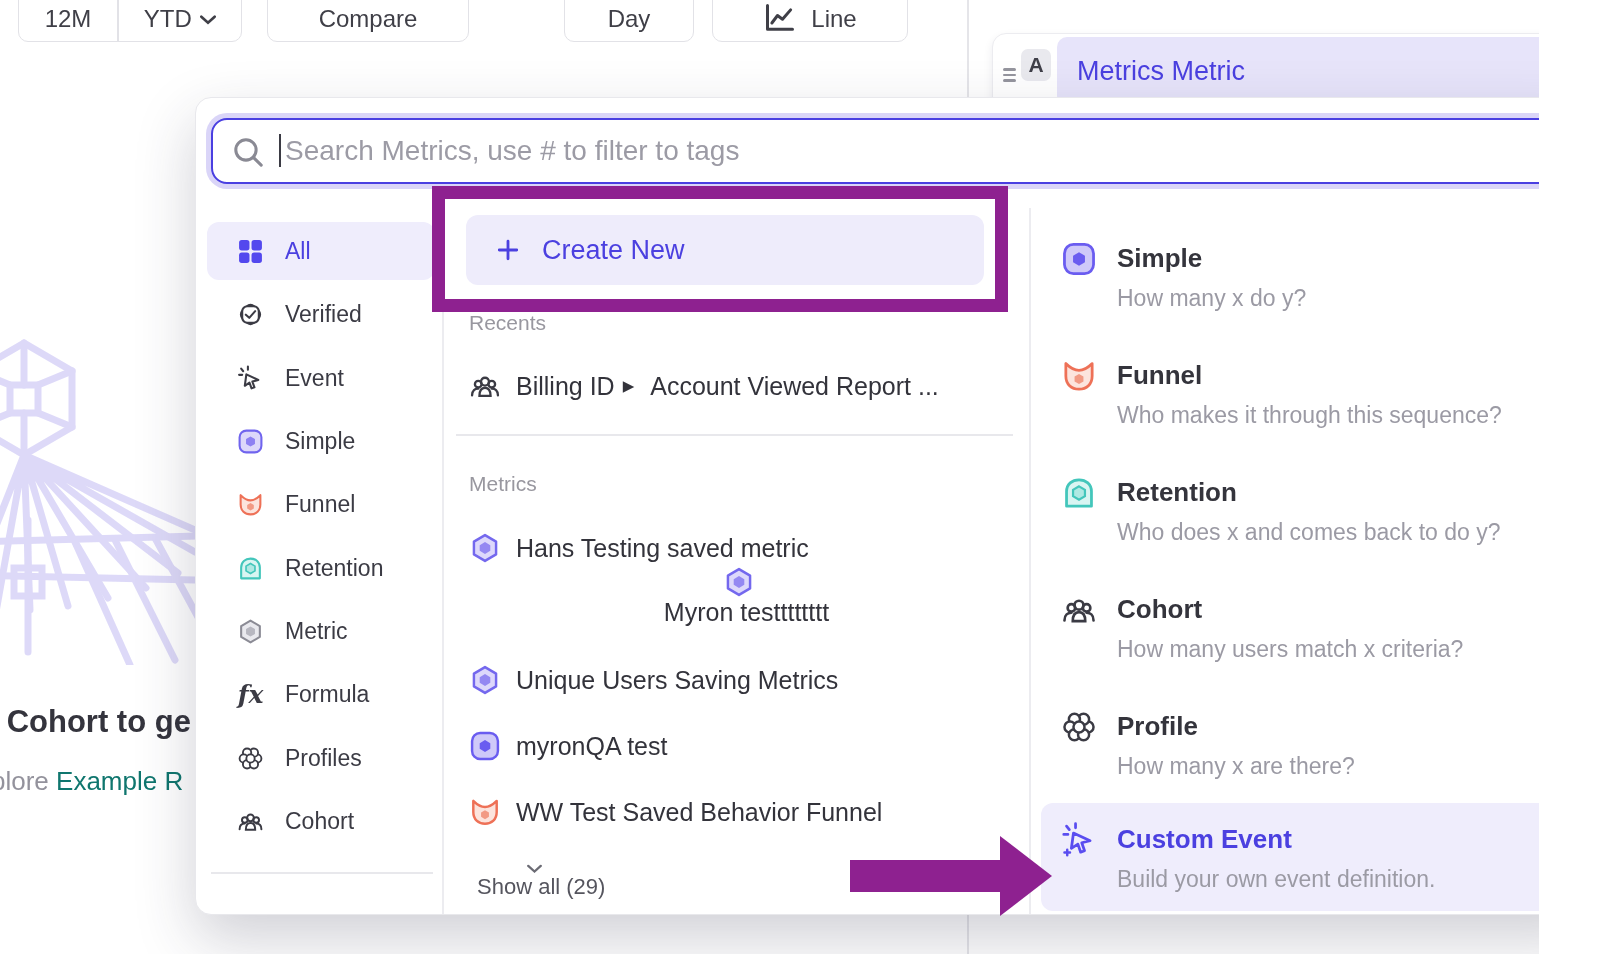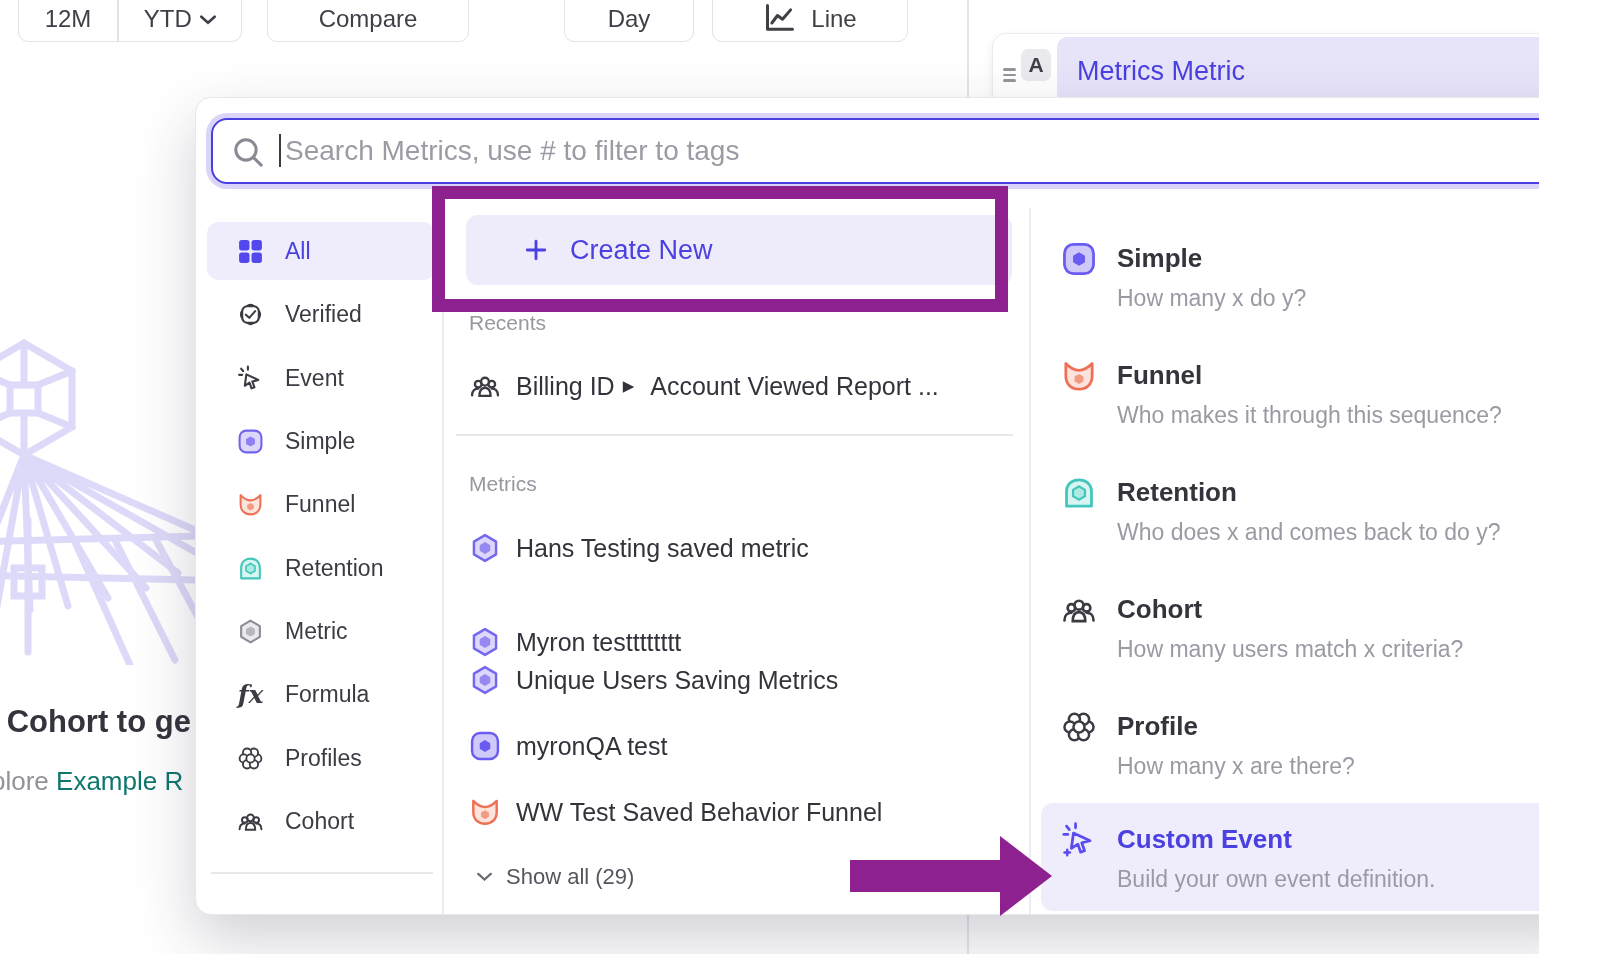--- a/index.html
+++ b/index.html
@@ -37,28 +37,28 @@
           font-family:"Liberation Sans",sans-serif;font-size:28px;color:#3b3b44;background:transparent;}
   .search input::placeholder{color:#9c9ba5;}
   .caret{position:absolute;left:66px;top:14px;width:2px;height:33px;background:#3b3b44;}
   .vdiv{position:absolute;top:110px;bottom:0;width:1.5px;background:#ececf0;}
   .siderow{position:absolute;left:24px;width:230px;height:56px;display:flex;align-items:center;}
   .siderow .ic{width:27px;height:27px;margin-left:17px;flex:none;display:flex;align-items:center;justify-content:center;}
   .siderow .lb{margin-left:21px;font-size:23px;font-weight:500;color:#3b3b44;white-space:nowrap;}
   .selbg{position:absolute;left:11px;top:124px;width:228px;height:58px;background:#efedfc;border-radius:12px;}
   .hdiv{position:absolute;height:1.5px;background:#e8e8ec;}
   .createbtn{position:absolute;left:270px;top:117px;width:518px;height:70px;background:#eeecfb;border-radius:12px;
-             display:flex;align-items:center;font-size:27px;font-weight:500;color:#4b40e0;padding-left:28px;}
+             display:flex;align-items:center;font-size:27px;font-weight:500;color:#4b40e0;}
   .createbtn svg{margin-left:30px;margin-right:22px;}
   .seclab{position:absolute;font-size:21px;color:#98979f;font-weight:500;}
   .midrow{position:absolute;left:273px;height:44px;display:flex;align-items:center;width:540px;}
   .midrow .ic{width:32px;height:32px;flex:none;display:flex;align-items:center;justify-content:center;}
   .midrow .lb{margin-left:15px;font-size:25px;font-weight:500;color:#33333b;white-space:nowrap;}
   .sep{font-size:15px;margin:0 8px;color:#33333b;}
-  .showall{position:absolute;left:281px;display:flex;align-items:center;font-size:22px;font-weight:500;color:#55555e;}
+  .showall{position:absolute;left:281px;display:flex;align-items:center;font-size:22px;font-weight:500;color:#55555e;flex-direction:column;}
   .showall svg{margin-right:14px;}
   .typerow{position:absolute;left:865px;width:520px;}
   .typerow .ic{position:absolute;left:0;top:0;width:36px;height:36px;display:flex;align-items:center;justify-content:center;}
   .typerow .tt{position:absolute;left:56px;top:2px;font-size:26px;font-weight:600;color:#34343c;white-space:nowrap;}
   .typerow .dd{position:absolute;left:56px;top:44px;font-size:23px;color:#9b9aa4;white-space:nowrap;}
   .custompanel{position:absolute;left:845px;top:705px;width:520px;height:108px;background:#efedfc;border-radius:12px;}
   .fx{font-family:"DejaVu Serif",serif;font-style:italic;font-weight:bold;font-size:25px;color:#3b3b44;}
   
   .annrect{position:absolute;left:432px;top:186px;width:576px;height:126px;border:13px solid #8e2190;
            box-sizing:border-box;z-index:30;}
@@ -287,21 +287,21 @@
     <div class="midrow" style="top:428px;">
       <span class="ic">
         <svg width="32" height="32" viewBox="0 0 26 26">
           <polygon points="13,2.5 22,7.8 22,18.2 13,23.5 4,18.2 4,7.8" fill="#ddd8fb" stroke="#7468ee" stroke-width="2" stroke-linejoin="round"></polygon>
           <polygon points="13,8.2 17.3,10.7 17.3,15.3 13,17.8 8.7,15.3 8.7,10.7" fill="#9488f2"></polygon>
           </svg>
       </span>
       <span class="lb">Hans Testing saved metric</span>
     </div>
 
-    <div class="midrow" style="top:522px;">
+    <div class="midrow" style="top:468px;flex-direction:column;">
       <span class="ic">
         <svg width="32" height="32" viewBox="0 0 26 26">
           <polygon points="13,2.5 22,7.8 22,18.2 13,23.5 4,18.2 4,7.8" fill="#ddd8fb" stroke="#7468ee" stroke-width="2" stroke-linejoin="round"></polygon>
           <polygon points="13,8.2 17.3,10.7 17.3,15.3 13,17.8 8.7,15.3 8.7,10.7" fill="#9488f2"></polygon>
           </svg>
       </span>
       <span class="lb">Myron testttttttt</span>
     </div>
 
     <div class="midrow" style="top:560px;">

